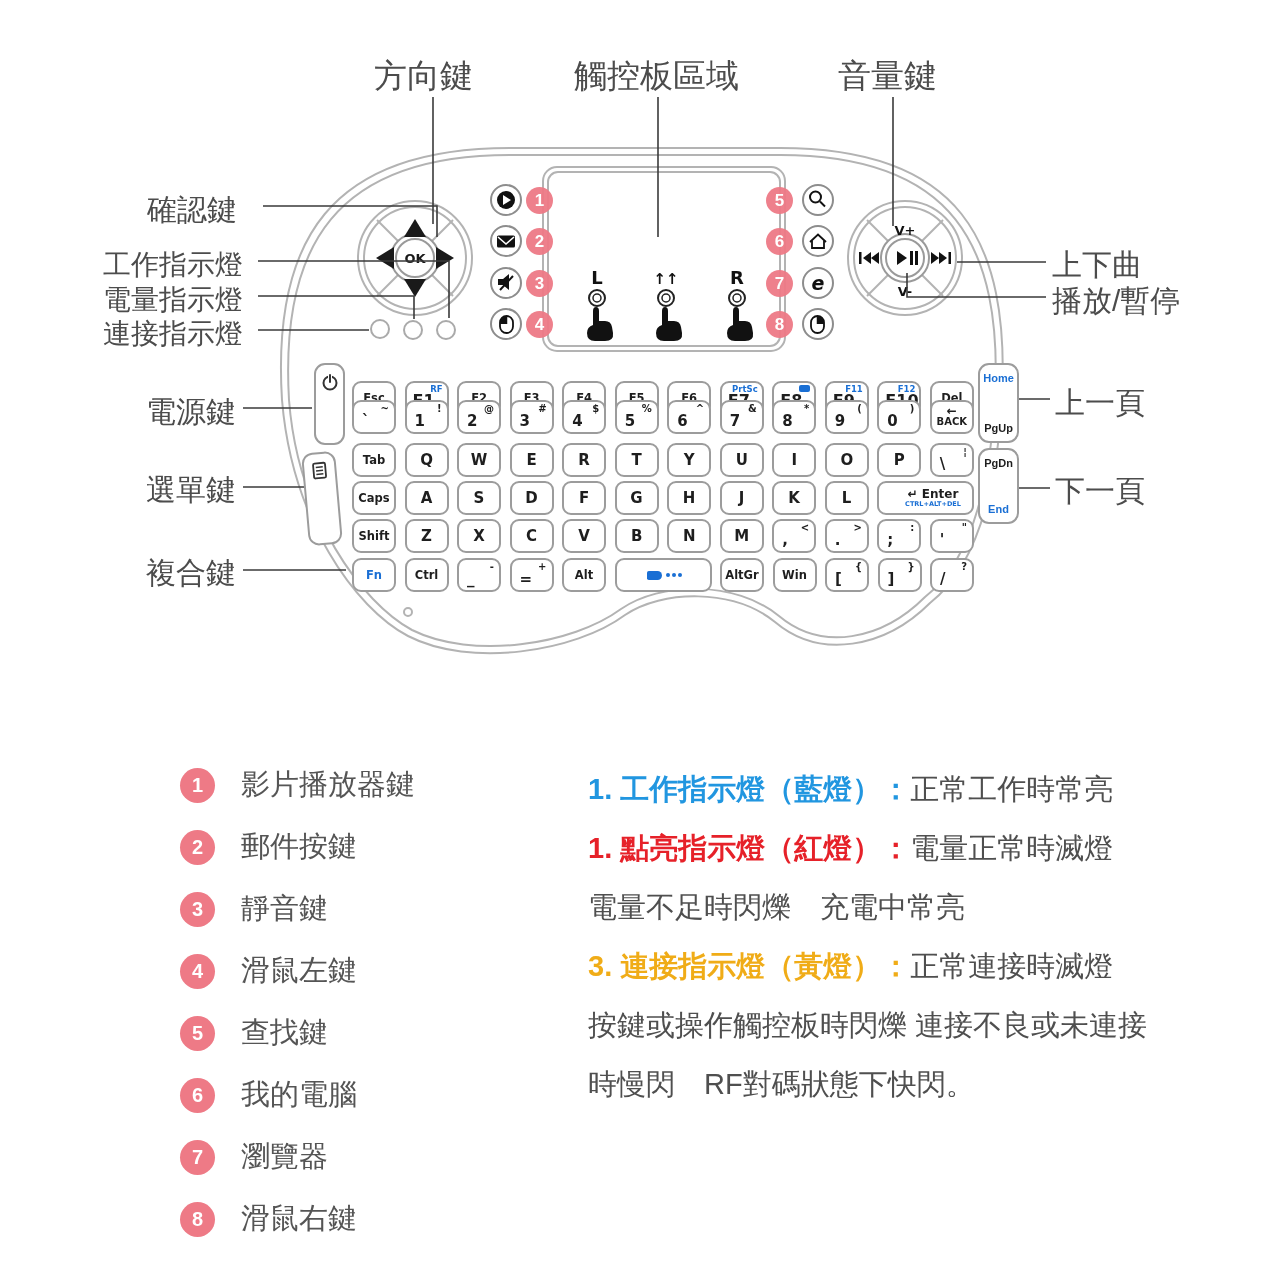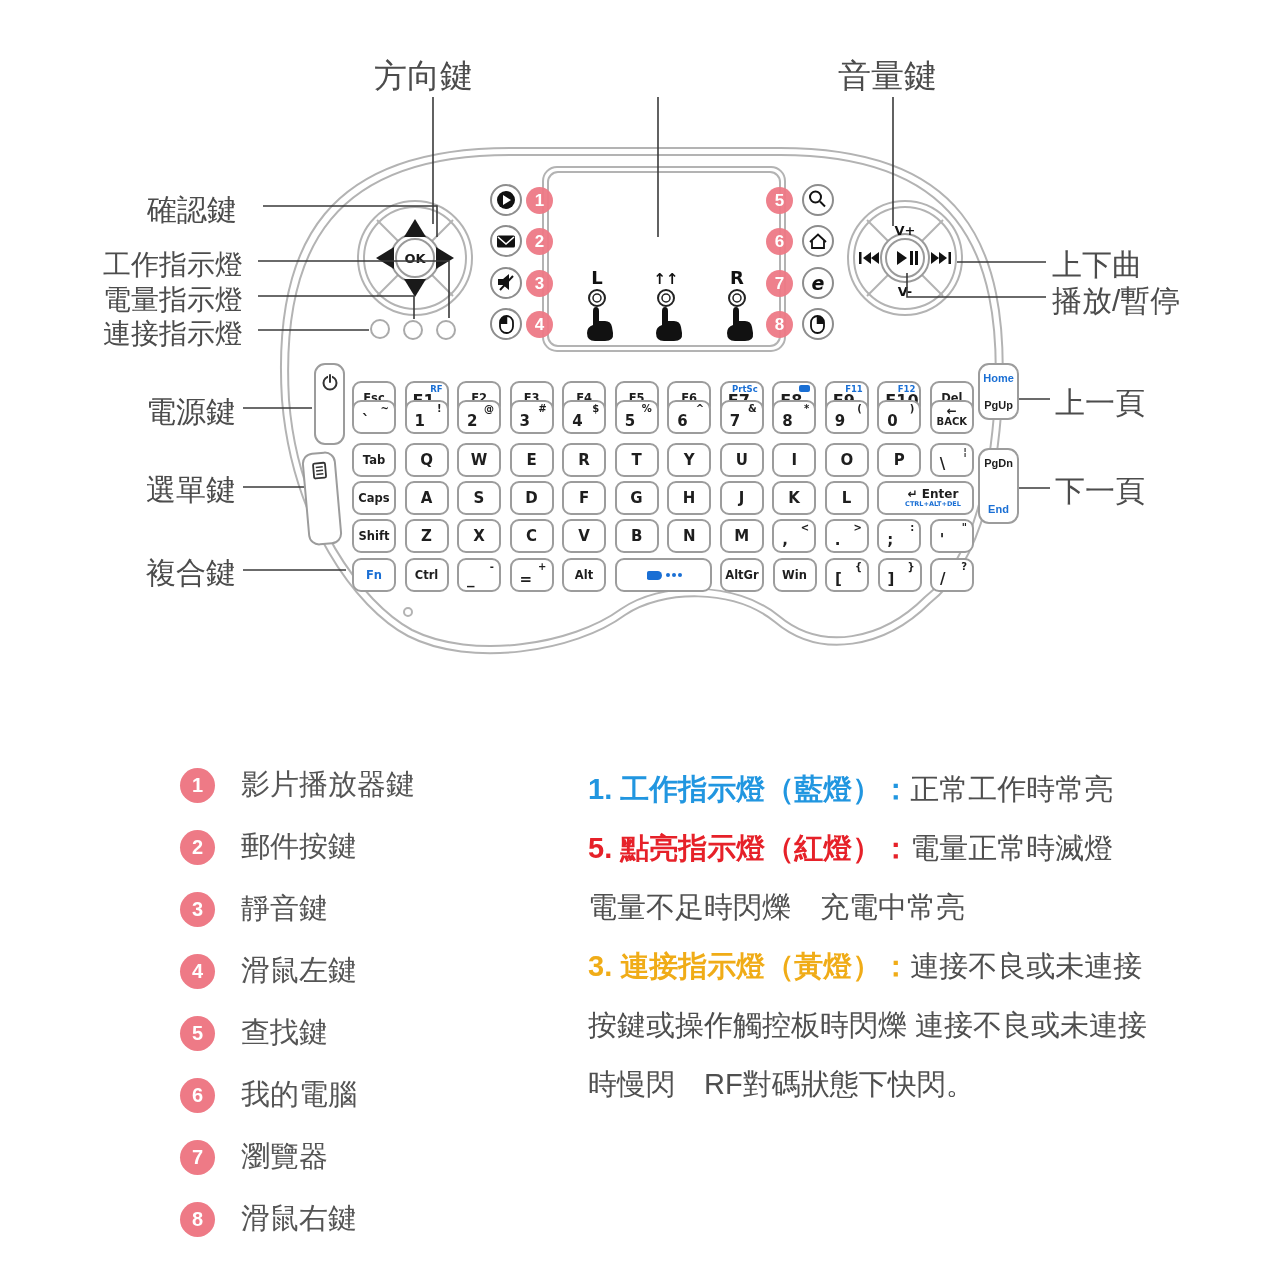--- a/index.html
+++ b/index.html
@@ -214,20 +214,21 @@
       <polyline points="243,487 304,487"></polyline>
       <polyline points="243,570 346,570"></polyline>
       <polyline points="957,262 1046,262"></polyline>
       <polyline points="907,273 907,297 1046,297"></polyline>
       <polyline points="983,399 1050,399"></polyline>
       <polyline points="983,488 1050,488"></polyline>
     </g>
   </svg>
 
   <div class="lbl top" style="left:374px;top:54px">方向鍵</div>
+  <div class="lbl top" style="left:574px;top:54px">觸控板區域</div>
   <div class="lbl top" style="left:838px;top:54px">音量鍵</div>
 
   <div class="lbl med" style="left:147px;top:190px">確認鍵</div>
   <div class="lbl side" style="left:103px;top:246px">工作指示燈</div>
   <div class="lbl side" style="left:103px;top:281px">電量指示燈</div>
   <div class="lbl side" style="left:103px;top:315px">連接指示燈</div>
   <div class="lbl med" style="left:146px;top:392px">電源鍵</div>
   <div class="lbl med" style="left:146px;top:470px">選單鍵</div>
   <div class="lbl med" style="left:146px;top:553px">複合鍵</div>
 
@@ -246,21 +247,21 @@
   </div>
   <div class="tallkey" style="left:305px;top:452px;width:34px;height:93px;transform:rotate(-5deg)">
     <svg width="18" height="20">
       <rect x="3" y="2" width="12" height="15" rx="1.5" fill="none" stroke="#333" stroke-width="1.8"></rect>
       <line x1="5.5" y1="6" x2="12.5" y2="6" stroke="#333" stroke-width="1.5"></line>
       <line x1="5.5" y1="9.5" x2="12.5" y2="9.5" stroke="#333" stroke-width="1.5"></line>
       <line x1="5.5" y1="13" x2="12.5" y2="13" stroke="#333" stroke-width="1.5"></line>
     </svg>
     <span></span>
   </div>
-  <div class="tallkey" style="left:978px;top:363px;width:41px;height:57px">
+  <div class="tallkey" style="left:978px;top:363px;width:41px;height:80px">
     <span class="blue">Home</span>
     <span>PgUp</span>
   </div>
   <div class="tallkey" style="left:978px;top:448px;width:41px;height:76px">
     <span>PgDn</span>
     <span class="blue">End</span>
   </div>
 
   <div id="keyboard">
       <div class="kb-row" style="top: 362px; margin-top: 19px;">
@@ -557,20 +558,20 @@
         <span class="ll-badge">7</span>
         <span class="ll-label">瀏覽器</span>
       </div>
       <div class="ll-item" style="top: 1199px;">
         <span class="ll-badge">8</span>
         <span class="ll-label">滑鼠右鍵</span>
       </div>
     </div>
   <div id="legend-text">
       <div class="lt-line"><span class="seg-blue">1. 工作指示燈（藍燈）：</span><span class="seg-gray">正常工作時常亮</span></div>
-      <div class="lt-line"><span class="seg-red">5. 點亮指示燈（紅燈）：</span><span class="seg-gray">電量正常時滅燈</span></div>
+      <div class="lt-line"><span class="seg-red">1. 點亮指示燈（紅燈）：</span><span class="seg-gray">電量正常時滅燈</span></div>
       <div class="lt-line"><span class="seg-gray">電量不足時閃爍　充電中常亮</span></div>
-      <div class="lt-line"><span class="seg-yellow">3. 連接指示燈（黃燈）：</span><span class="seg-gray">連接不良或未連接</span></div>
+      <div class="lt-line"><span class="seg-yellow">3. 連接指示燈（黃燈）：</span><span class="seg-gray">正常連接時滅燈</span></div>
       <div class="lt-line"><span class="seg-gray">按鍵或操作觸控板時閃爍 連接不良或未連接</span></div>
       <div class="lt-line"><span class="seg-gray">時慢閃　RF對碼狀態下快閃。</span></div>
     </div>
 
 </div>
 
 </body></html>

